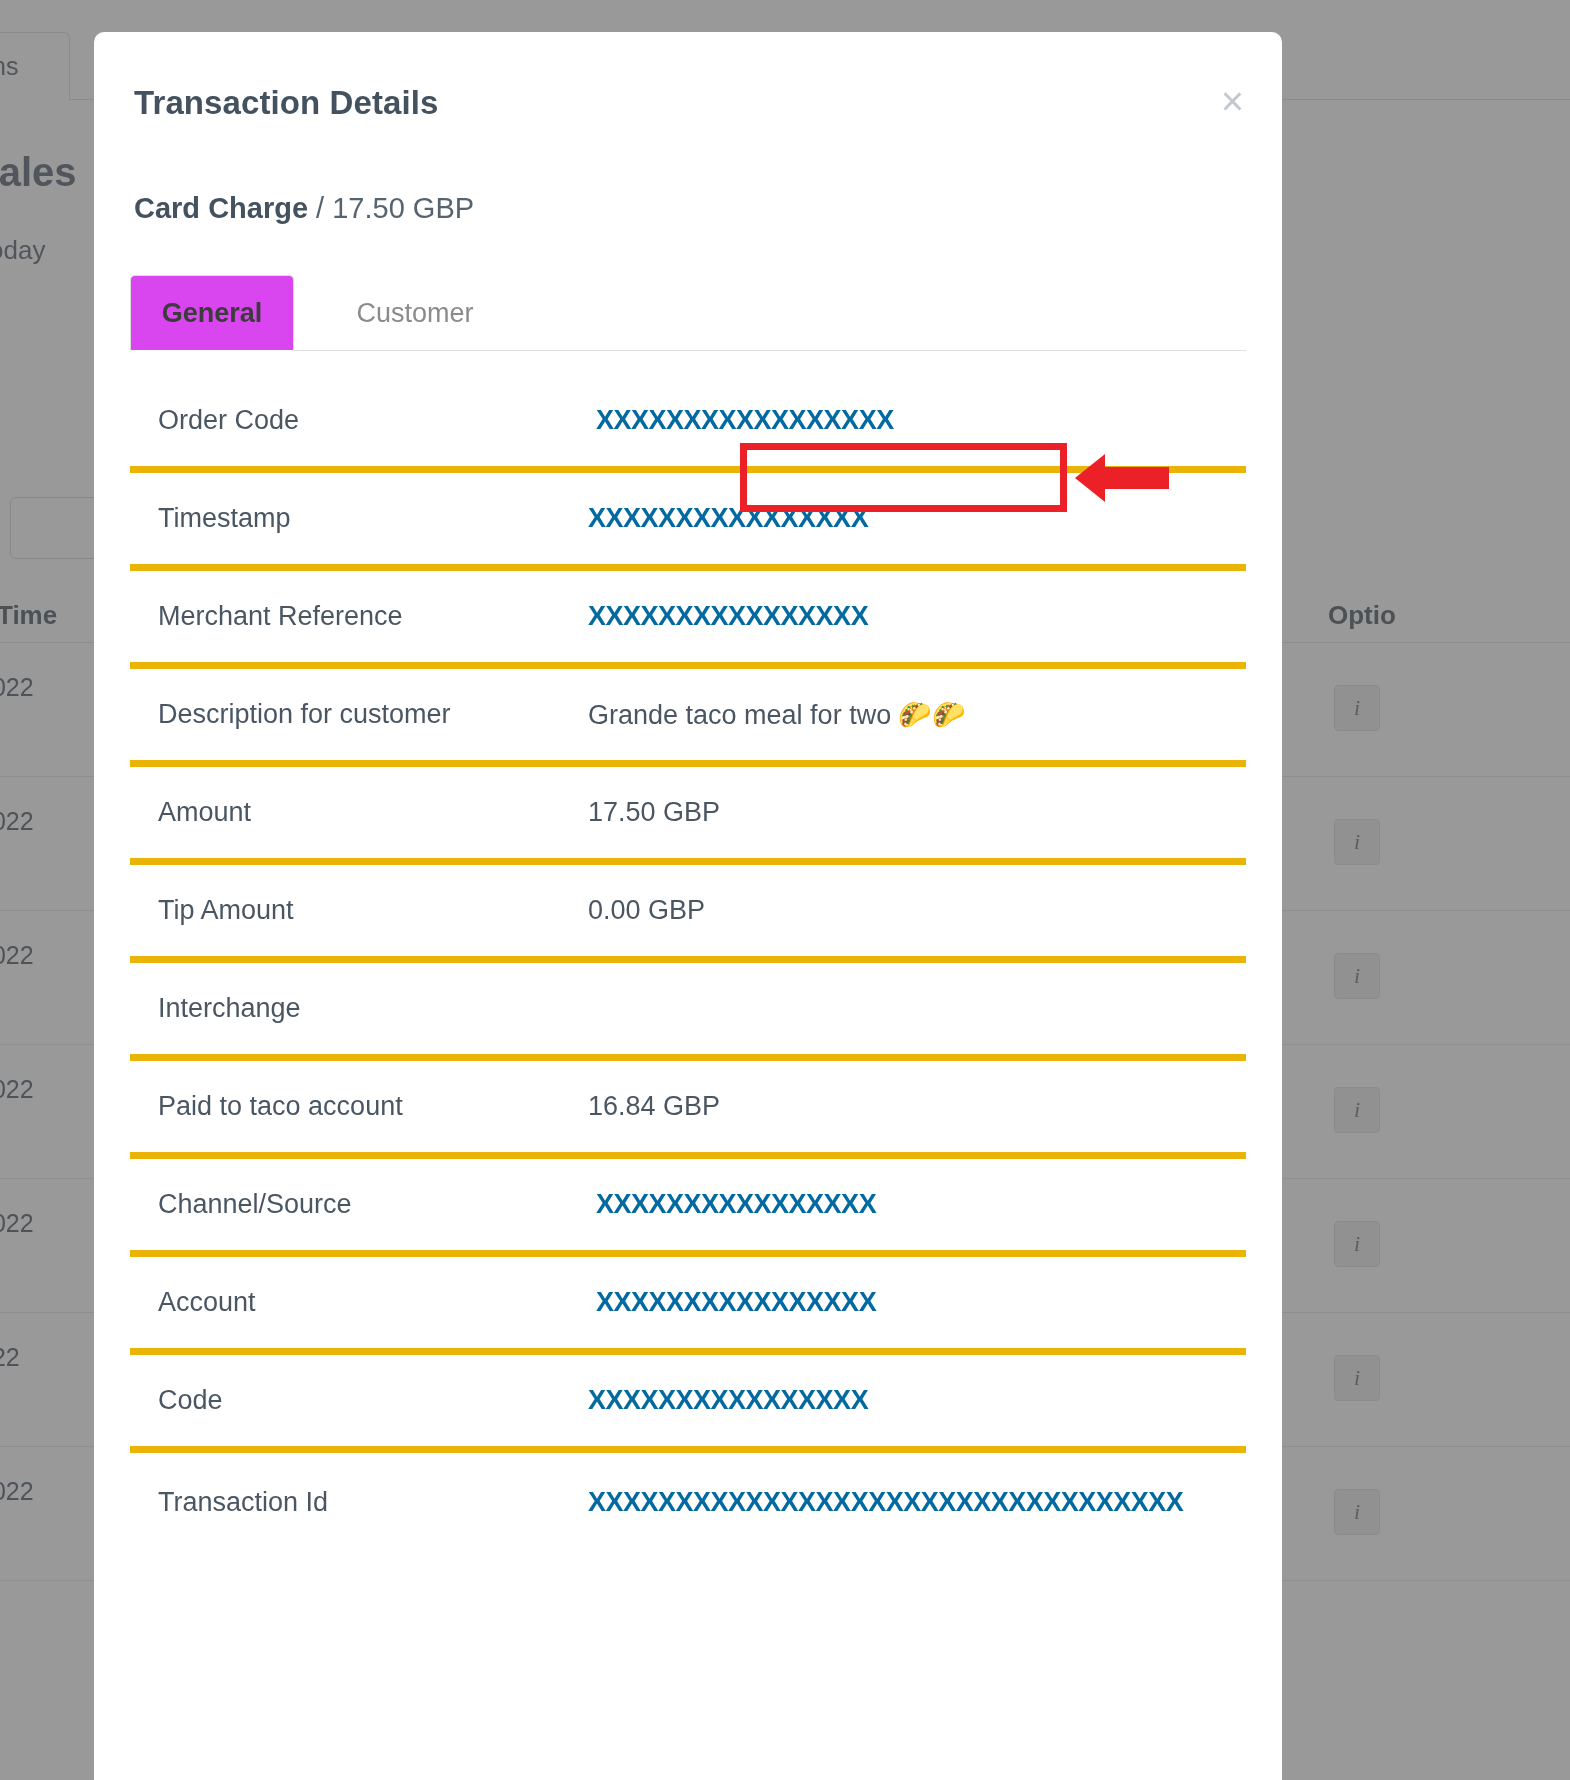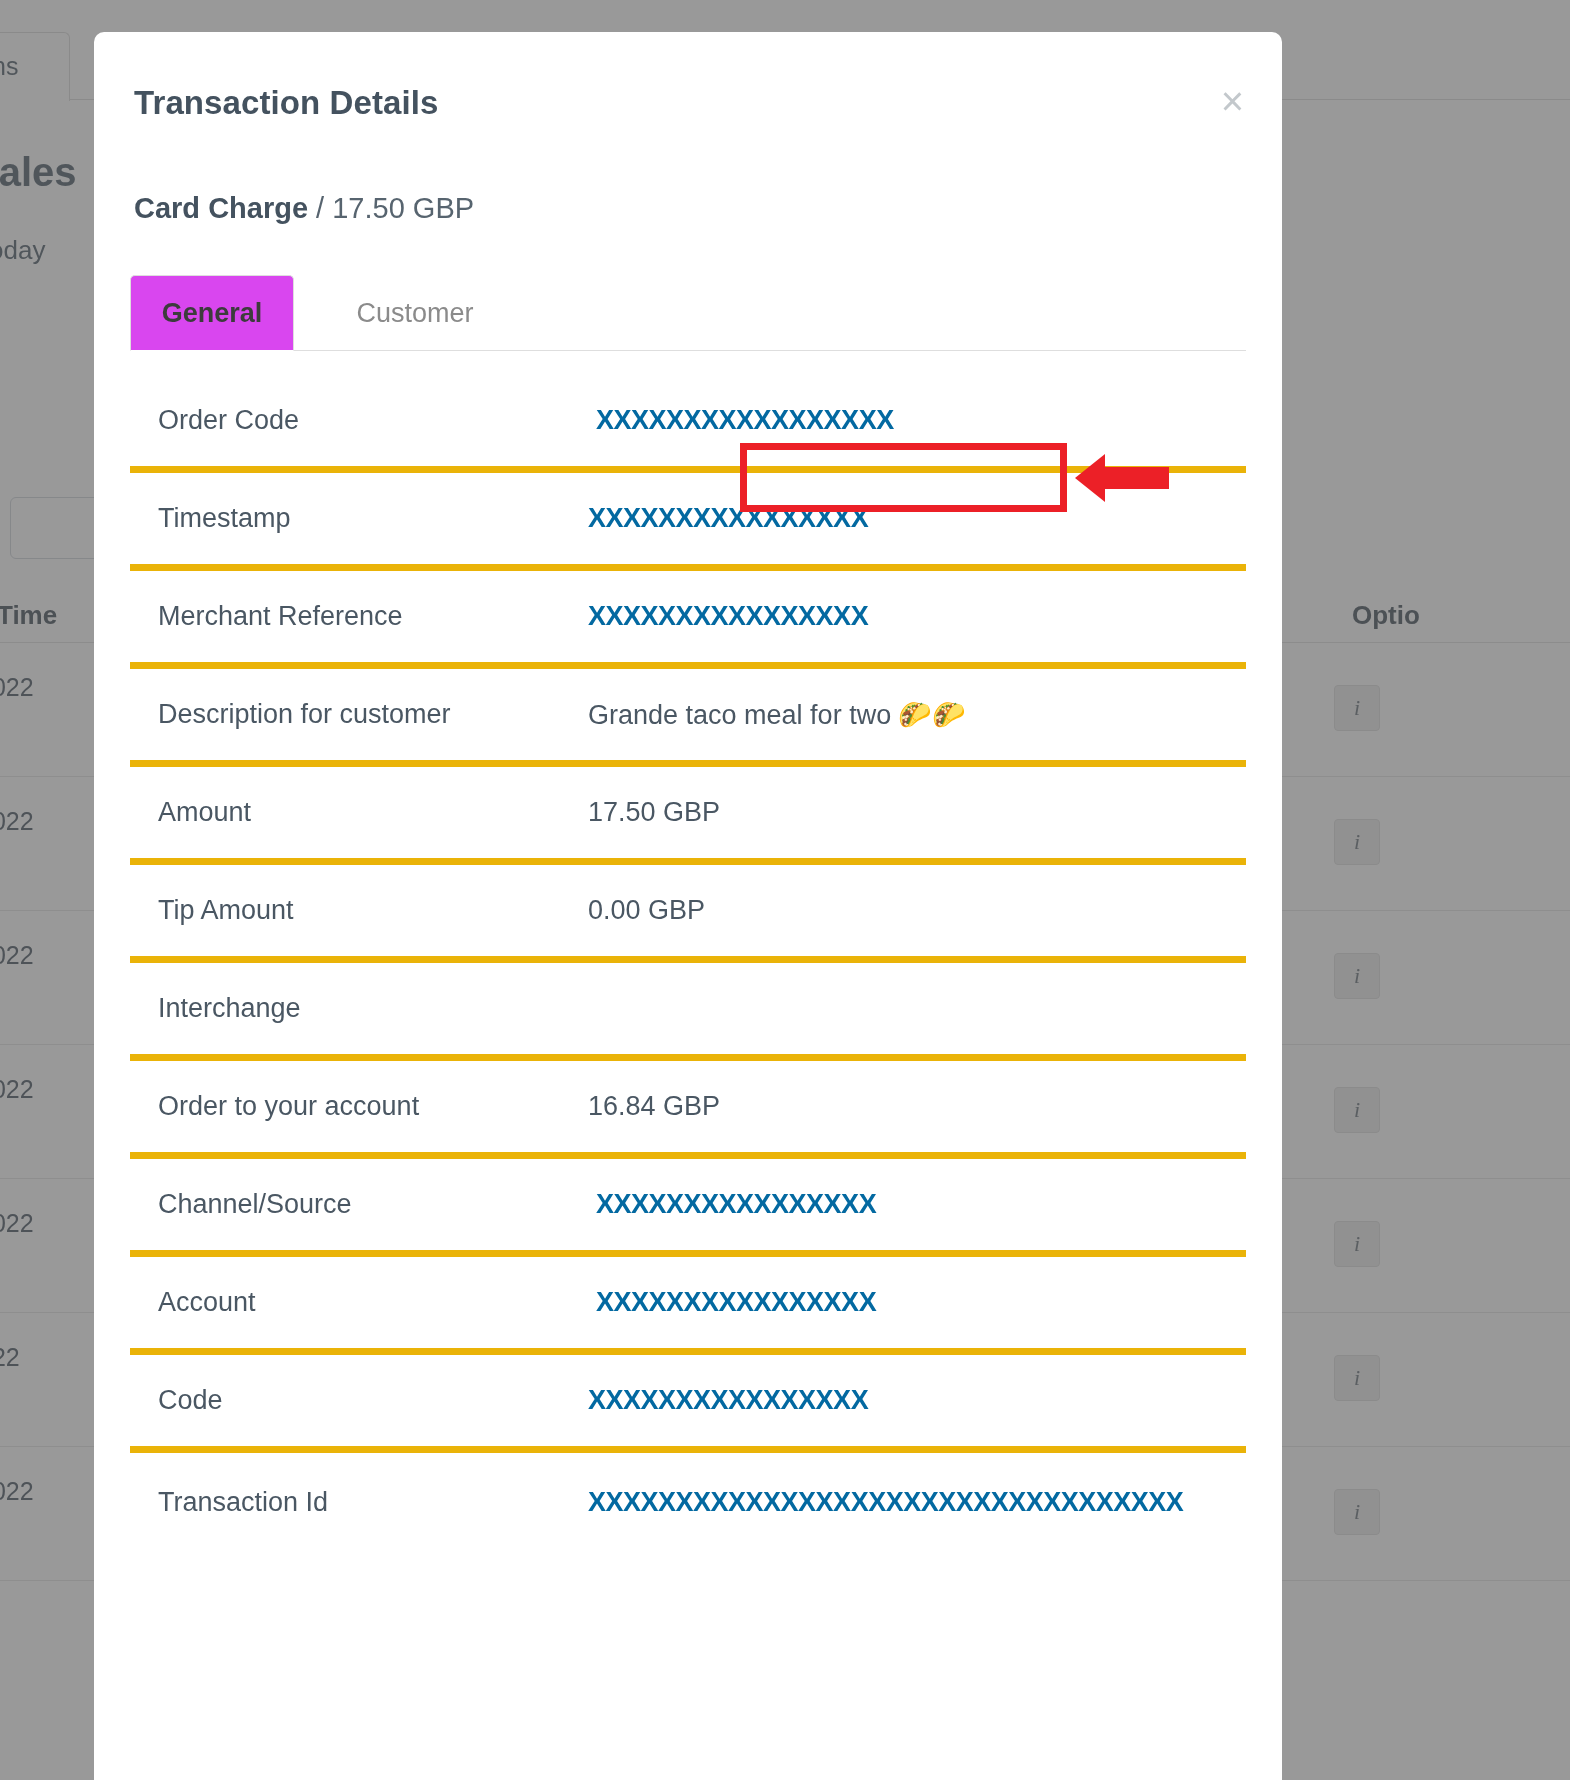--- a/index.html
+++ b/index.html
@@ -49,21 +49,21 @@
   .bg-table-head {
     position: absolute; left: 0; top: 565px; width: 1570px; height: 78px;
     border-bottom: 1px solid #dcdcdc;
   }
   .bg-th-left {
     position: absolute; left: -42px; top: 600px;
     font-size: 26px; font-weight: bold; color: #36424e;
   }
   .bg-th-right {
     position: absolute; left: 1328px; top: 600px;
-    font-size: 26px; font-weight: bold; color: #36424e; margin-left: 24px;
+    font-size: 26px; font-weight: bold; color: #36424e;
   }
   .bg-row {
     position: absolute; left: 0; width: 1570px; height: 134px;
     border-bottom: 1px solid #e2e2e2;
   }
   .bg-row .d1 {
     position: absolute; left: -22px; top: 30px;
     font-size: 25px; color: #3b4856;
   }
   .bg-row .d2 {
@@ -262,21 +262,21 @@
       </div>
       <div class="drow">
         <span class="dlabel">Tip Amount</span>
         <span class="dvalue">0.00 GBP</span>
       </div>
       <div class="drow">
         <span class="dlabel">Interchange</span>
         <span class="dvalue"></span>
       </div>
       <div class="drow">
-        <span class="dlabel">Order to your account</span>
+        <span class="dlabel">Paid to taco account</span>
         <span class="dvalue">16.84 GBP</span>
       </div>
       <div class="drow">
         <span class="dlabel">Channel/Source</span>
         <span class="dvalue masked indent">XXXXXXXXXXXXXXXX</span>
       </div>
       <div class="drow">
         <span class="dlabel">Account</span>
         <span class="dvalue masked indent">XXXXXXXXXXXXXXXX</span>
       </div>

